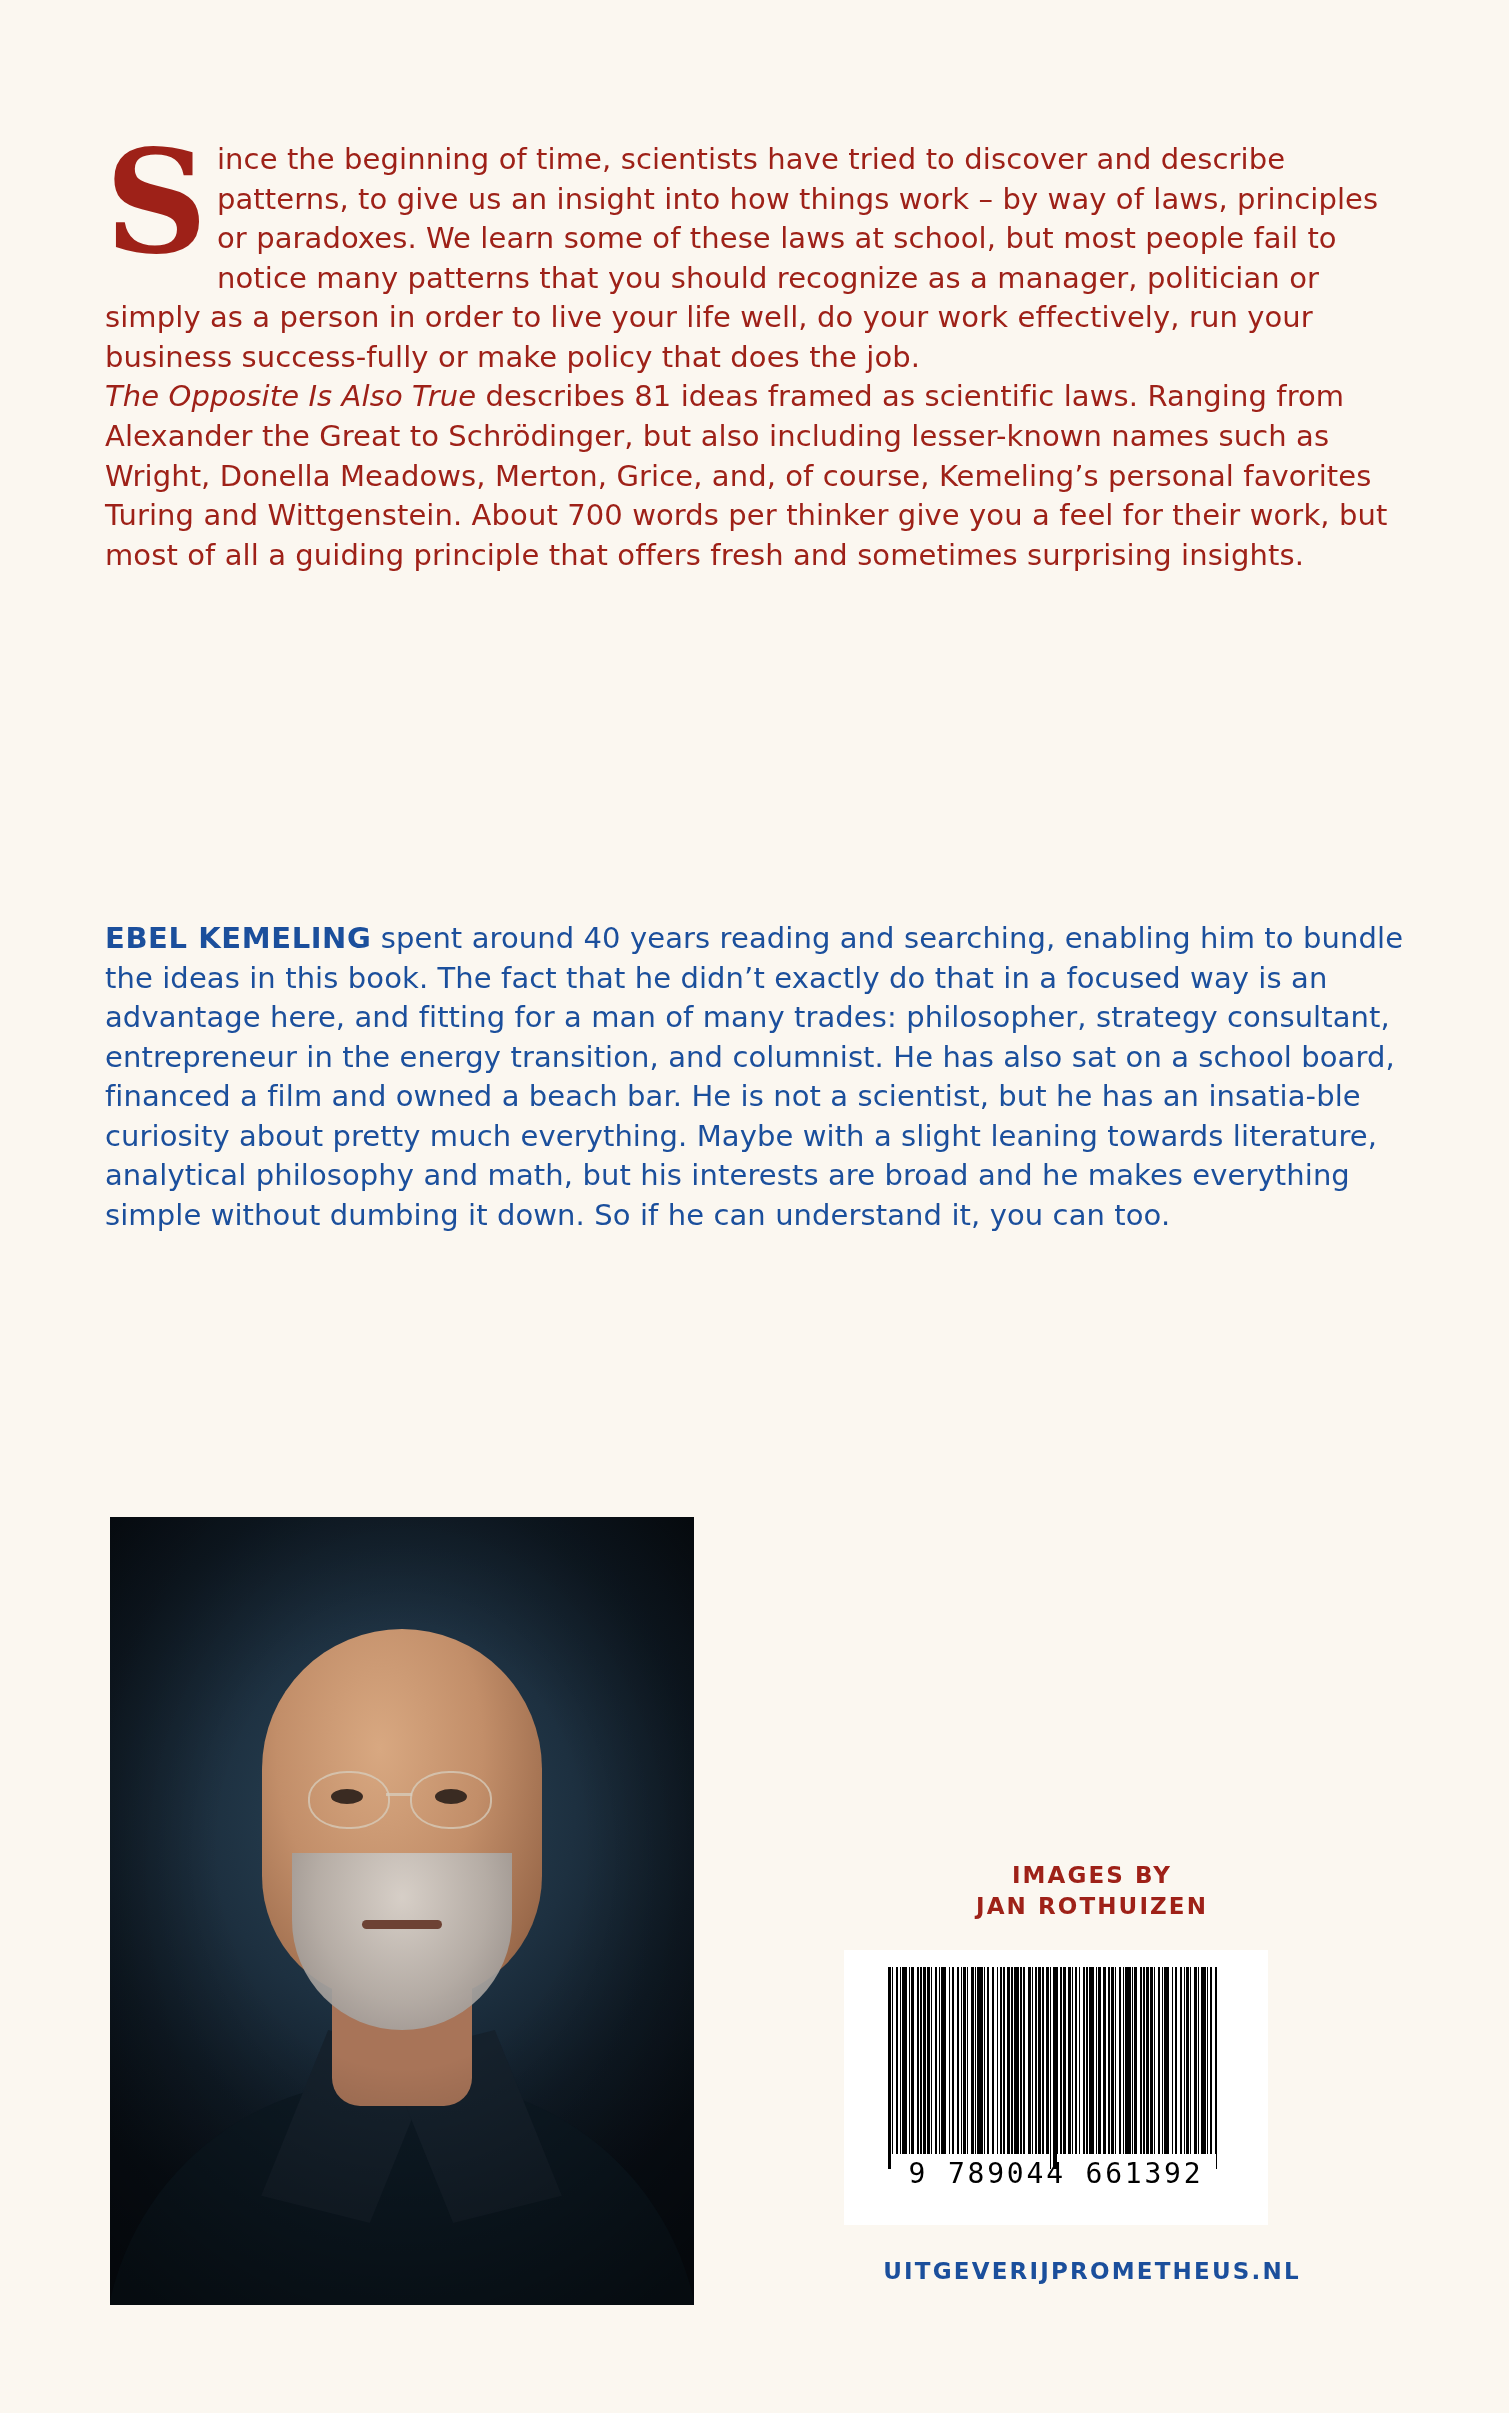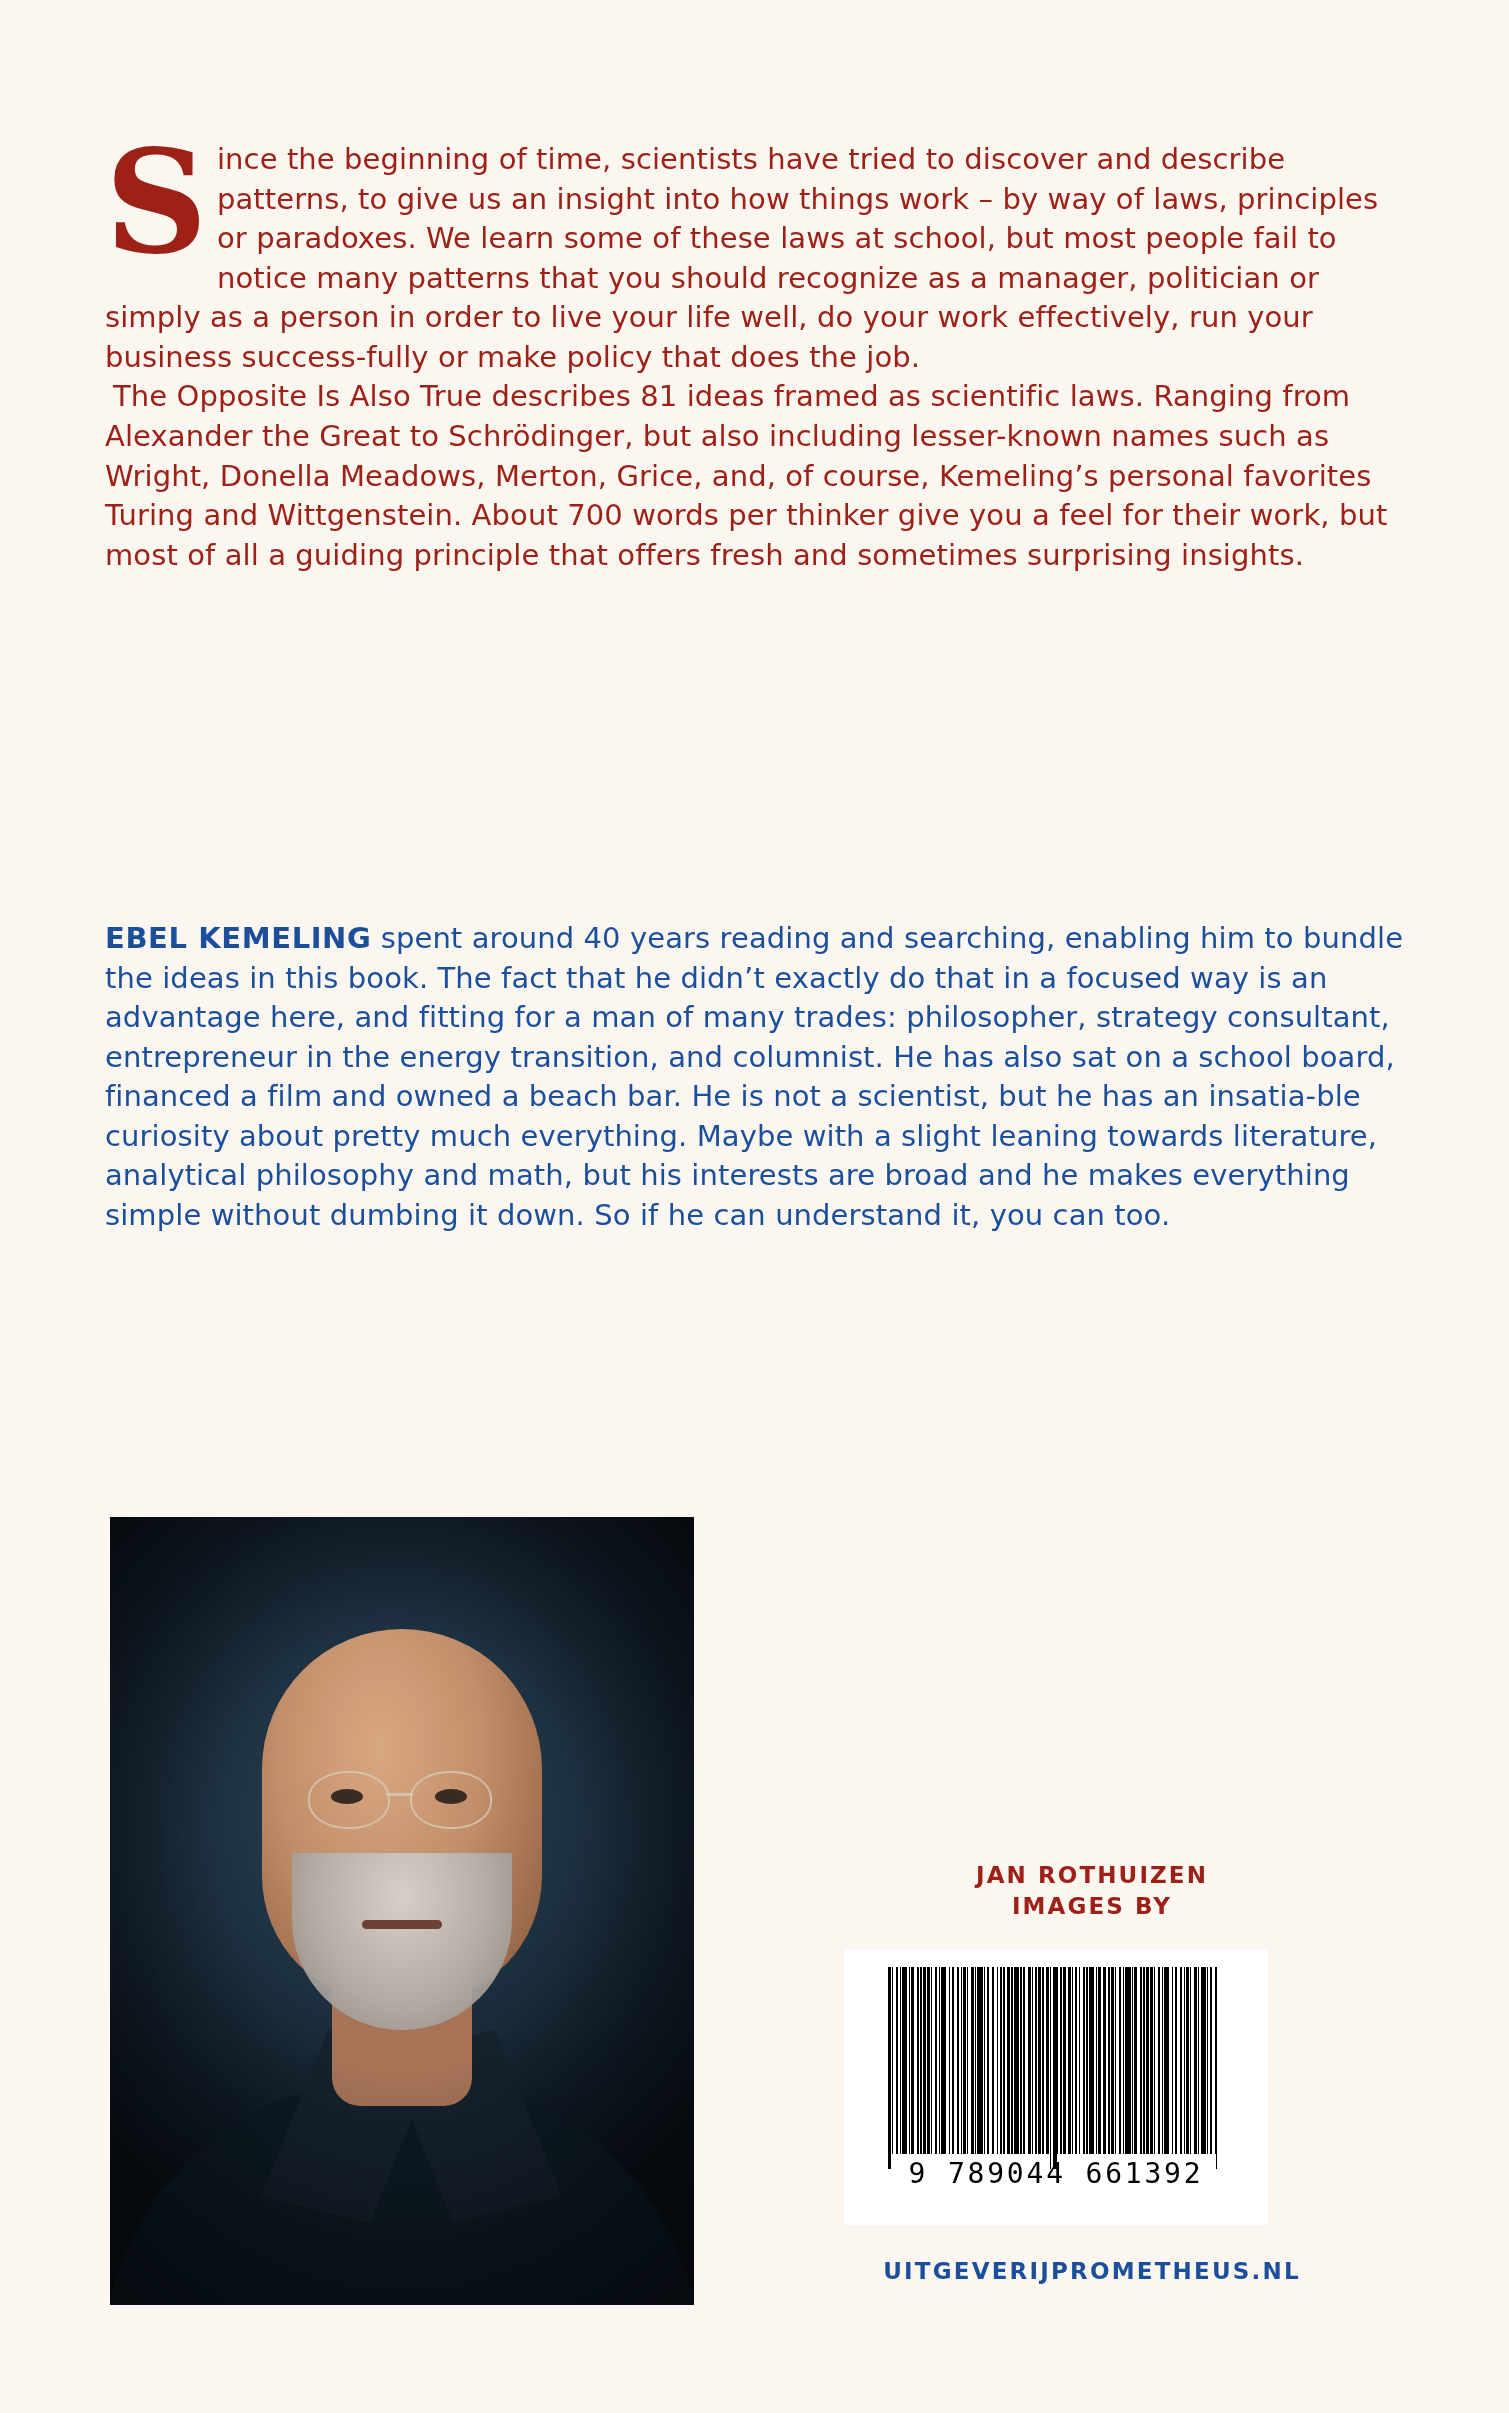--- a/index.html
+++ b/index.html
@@ -39,21 +39,21 @@
     float: left;
     font-family: "DejaVu Serif", serif;
     font-weight: bold;
     font-size: 142px;
     line-height: 0.80;
     color: #9e2118;
     margin: 5.6px 9.3px 0 0;
     padding: 0;
   }
   .italic {
-    margin-left: 8px;
+    font-style: italic;
   }
 
   
   .bio {
     position: absolute;
     left: 105px;
     top: 919px;
     width: 1301px;
     color: #1b4f9c;
     font-size: 29px;
@@ -266,22 +266,22 @@
     <div class="ph-eye-l"></div>
     <div class="ph-eye-r"></div>
     <div class="ph-glass-l"></div>
     <div class="ph-glass-r"></div>
     <div class="ph-bridge"></div>
     <div class="ph-mouth"></div>
     <div class="ph-vignette"></div>
   </div>
 
   <div class="credit">
+    <div>IMAGES BY</div>
     <div>JAN ROTHUIZEN</div>
-    <div>IMAGES BY</div>
   </div>
 
   <div class="barcode-box">
     <div class="barcode-bars" id="barcode-bars">
         <i style="width: 1.3px; background: rgb(0, 0, 0); height: 108%;"></i>
         <i style="width: 1.3px; background: rgb(0, 0, 0); height: 108%;"></i>
         <i style="width: 1.3px; background: transparent; height: 108%;"></i>
         <i style="width: 1.3px; background: rgb(0, 0, 0);"></i>
         <i style="width: 1.3px; background: transparent;"></i>
         <i style="width: 1.3px; background: transparent;"></i>

